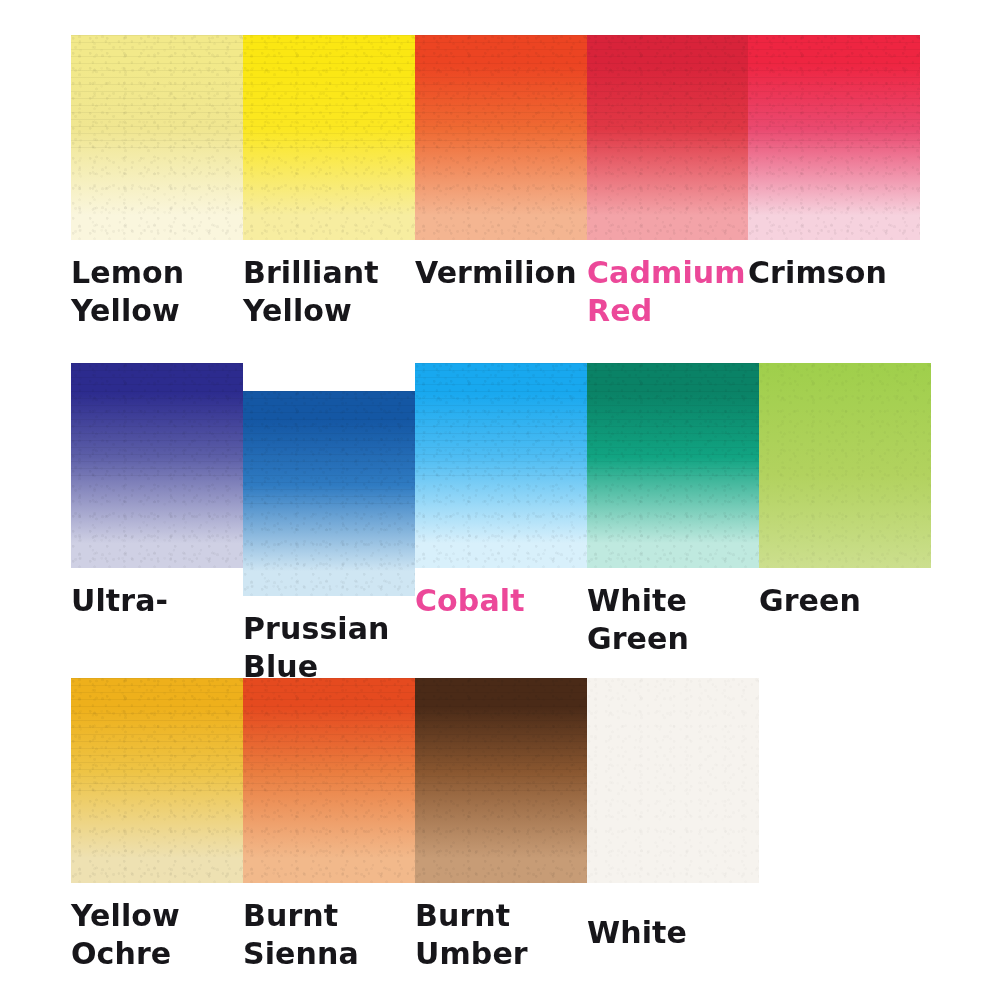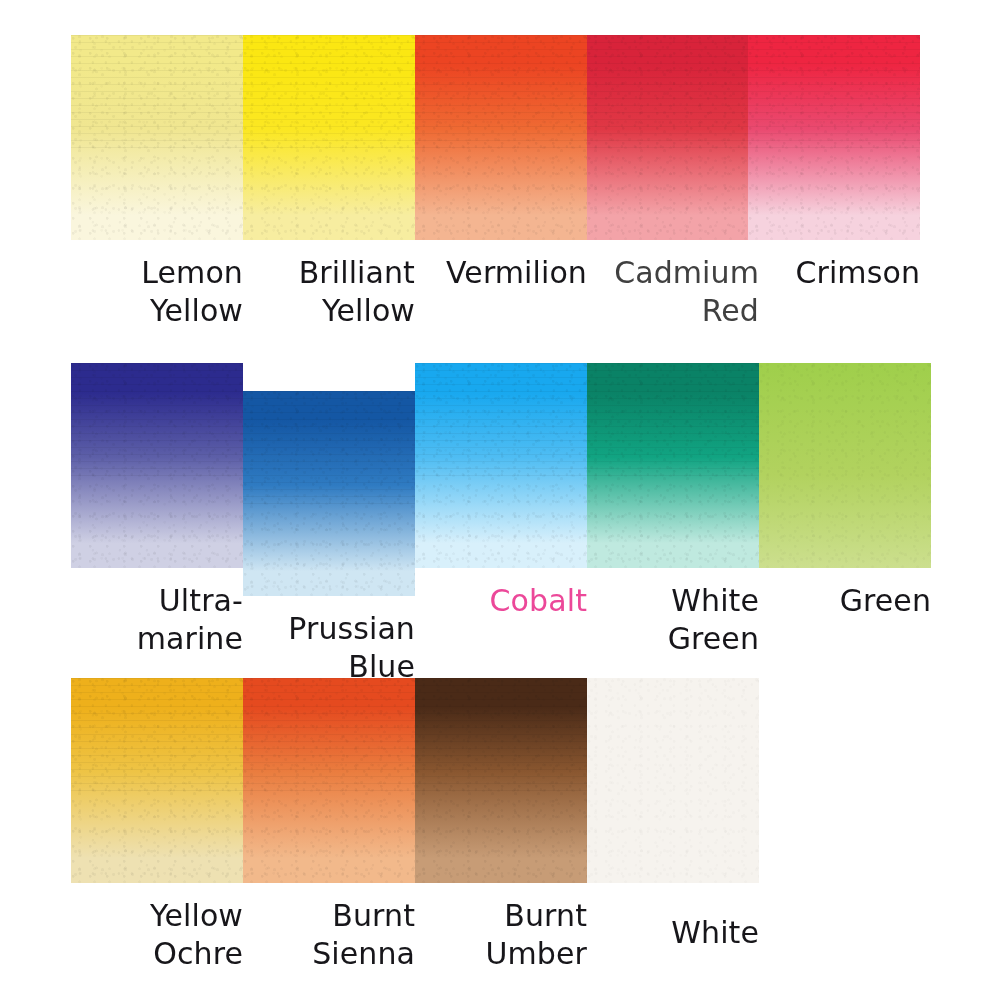--- a/index.html
+++ b/index.html
@@ -80,26 +80,26 @@
         to bottom,
         rgba(0,0,0,.20) 0px, rgba(0,0,0,.20) 1px,
         rgba(0,0,0,0) 1px, rgba(0,0,0,0) 7px);
   }
   .chip.flat .grain { opacity: .17; }
   .chip.paper .grain { opacity: .12; }
 
   
   .label {
     margin-top: 14px;
-    text-align: right;
+    text-align: left;
     color: #17161a;
     font-size: 30px;
     line-height: 1.26;
     letter-spacing: .1px;
-    font-weight: 400;
+    font-weight: 700;
   }
   .label .ln { display: block; white-space: pre; }
 </style>
 </head>
 <body>
 
 <div id="chart" style="background: rgb(255, 255, 255);">
     <div class="row row-1" style="top: 35px;">
       <div class="swatch-cell" style="left: 71px;">
         <div class="chip" style="height: 205px;">
@@ -132,21 +132,21 @@
         <div class="label" style="color: rgb(23, 22, 26);">
           <span class="ln">Vermilion</span>
         </div>
       </div>
       <div class="swatch-cell" style="left: 587px;">
         <div class="chip" style="height: 205px;">
           <div class="wash" style="background: linear-gradient(rgb(216, 35, 58) 0%, rgb(216, 35, 58) 14%, rgb(224, 56, 69) 46%, rgb(243, 163, 168) 88%, rgb(243, 163, 168) 100%);"></div>
           <div class="streaks"></div>
           <div class="grain"></div>
         </div>
-        <div class="label" style="color: #404040;">
+        <div class="label" style="color: #ec4899;">
           <span class="ln">Cadmium</span>
           <span class="ln">Red</span>
         </div>
       </div>
       <div class="swatch-cell" style="left: 748px;">
         <div class="chip" style="height: 205px;">
           <div class="wash" style="background: linear-gradient(rgb(238, 37, 65) 0%, rgb(238, 37, 65) 14%, rgb(234, 74, 112) 46%, rgb(246, 210, 222) 88%, rgb(246, 210, 222) 100%);"></div>
           <div class="streaks"></div>
           <div class="grain"></div>
         </div>
@@ -157,21 +157,20 @@
     </div>
     <div class="row row-2" style="top: 363px;">
       <div class="swatch-cell" style="left: 71px;">
         <div class="chip" style="height: 205px;">
           <div class="wash" style="background: linear-gradient(rgb(44, 43, 142) 0%, rgb(44, 43, 142) 14%, rgb(93, 95, 168) 46%, rgb(207, 208, 228) 88%, rgb(207, 208, 228) 100%);"></div>
           <div class="streaks"></div>
           <div class="grain"></div>
         </div>
         <div class="label" style="color: rgb(23, 22, 26);">
           <span class="ln">Ultra-</span>
-          <span class="ln">marine</span>
         </div>
       </div>
       <div class="swatch-cell" style="left: 243px; margin-top: 28px;">
         <div class="chip" style="height: 205px;">
           <div class="wash" style="background: linear-gradient(rgb(20, 87, 164) 0%, rgb(20, 87, 164) 14%, rgb(47, 123, 194) 46%, rgb(207, 230, 243) 88%, rgb(207, 230, 243) 100%);"></div>
           <div class="streaks"></div>
           <div class="grain"></div>
         </div>
         <div class="label" style="color: rgb(23, 22, 26);">
           <span class="ln">Prussian</span>

